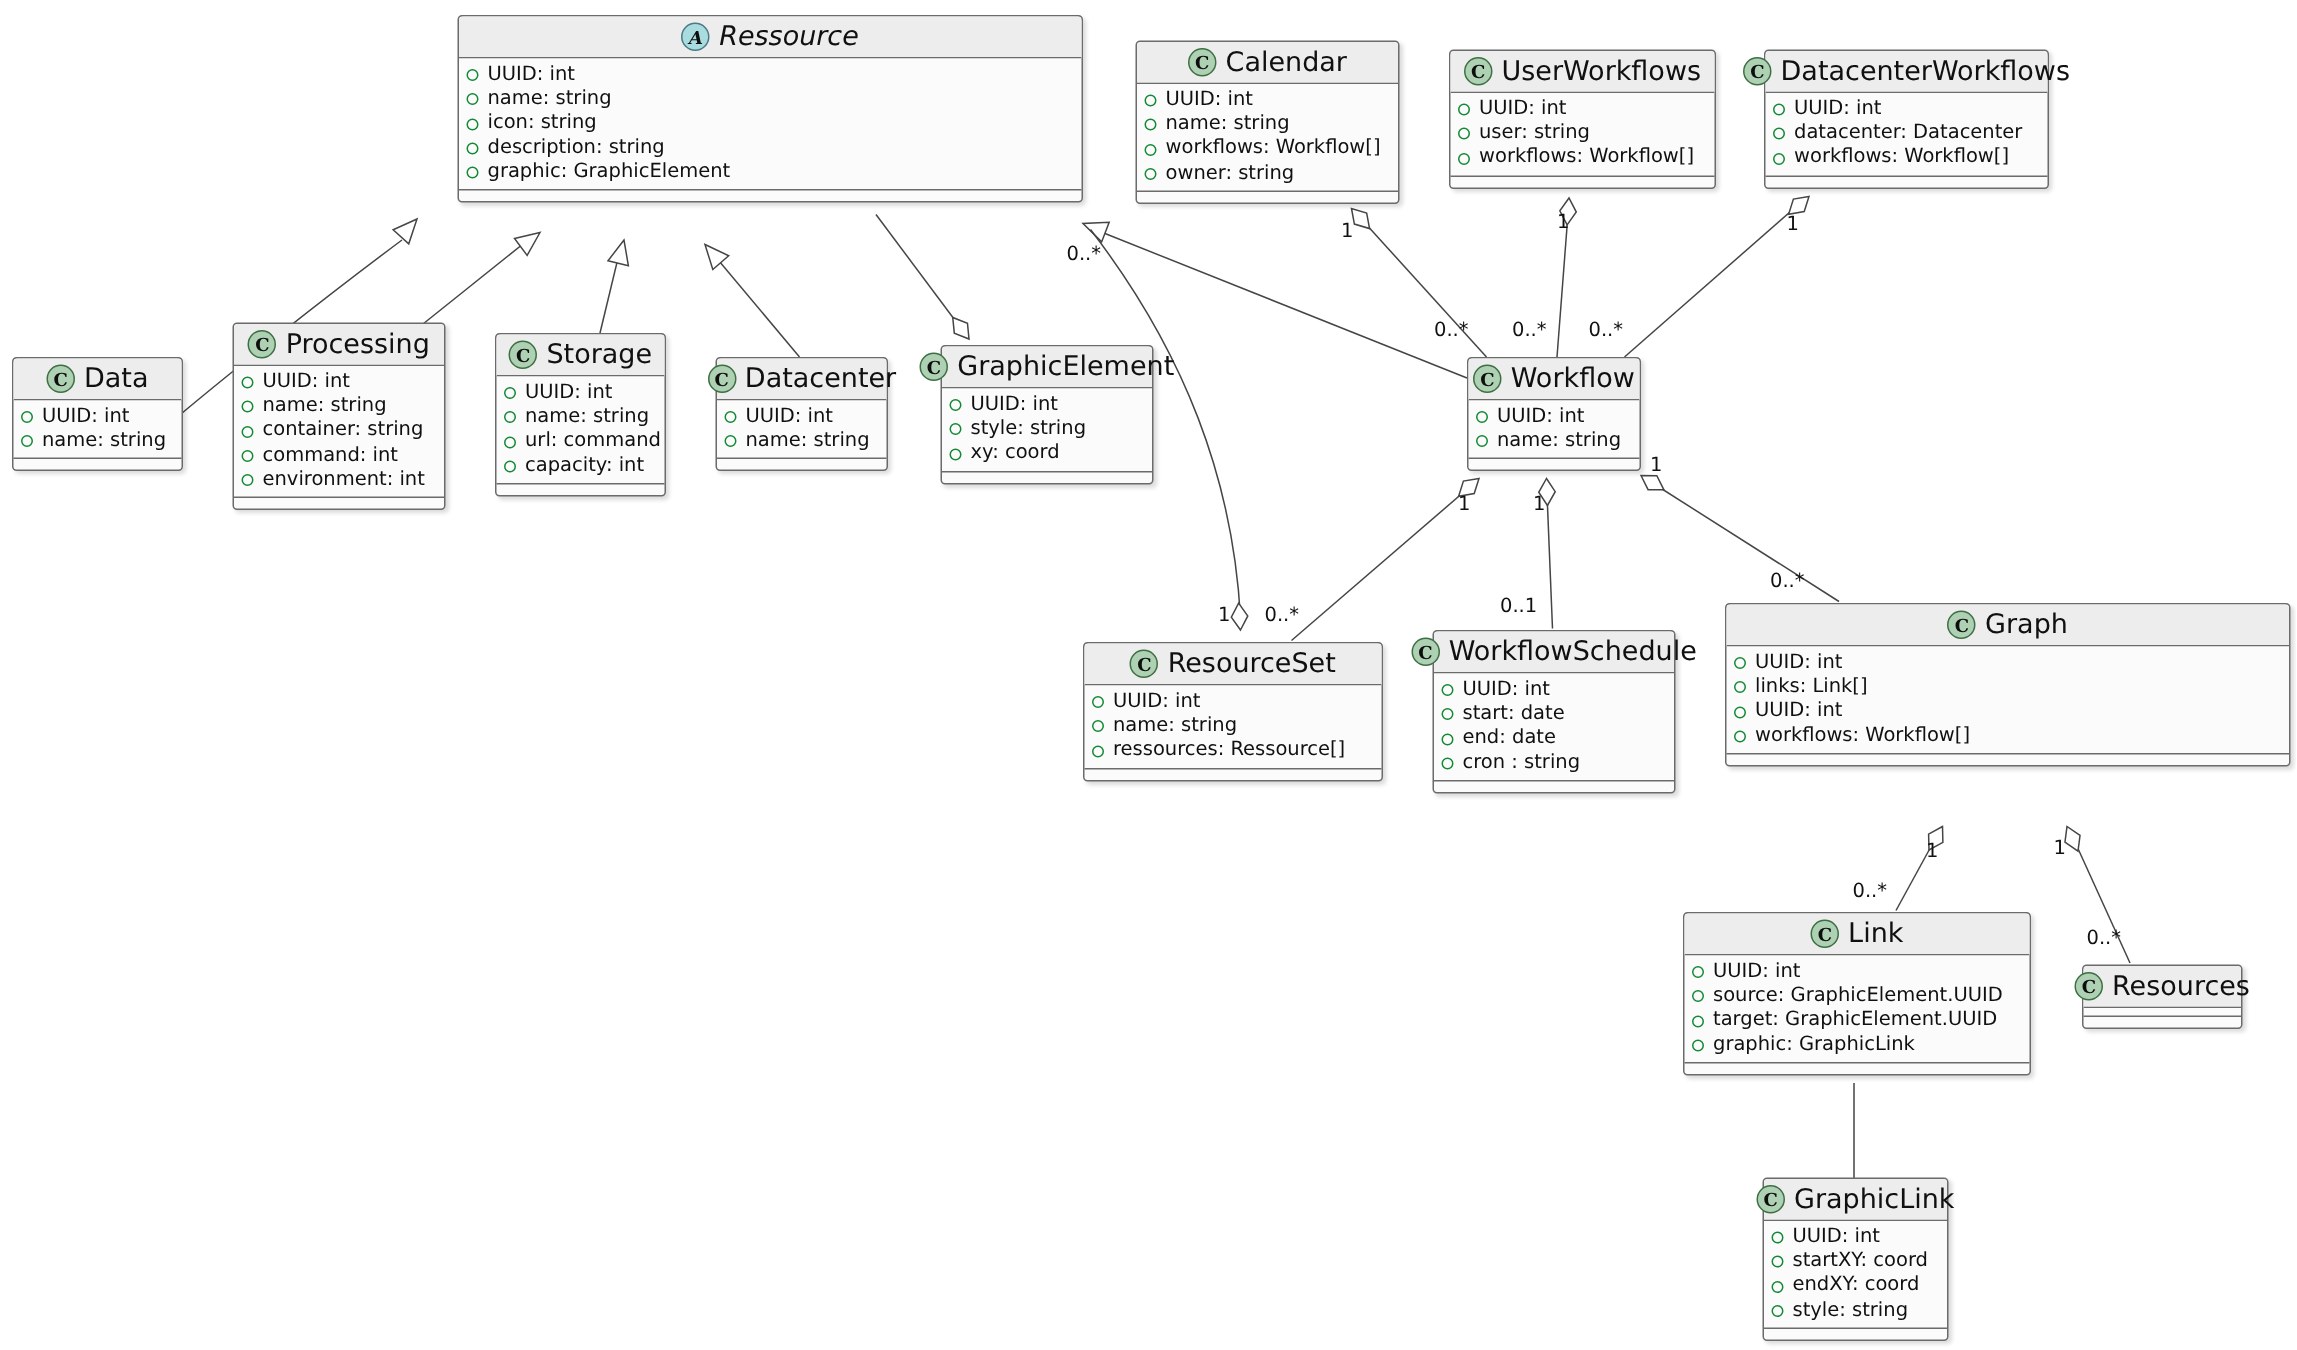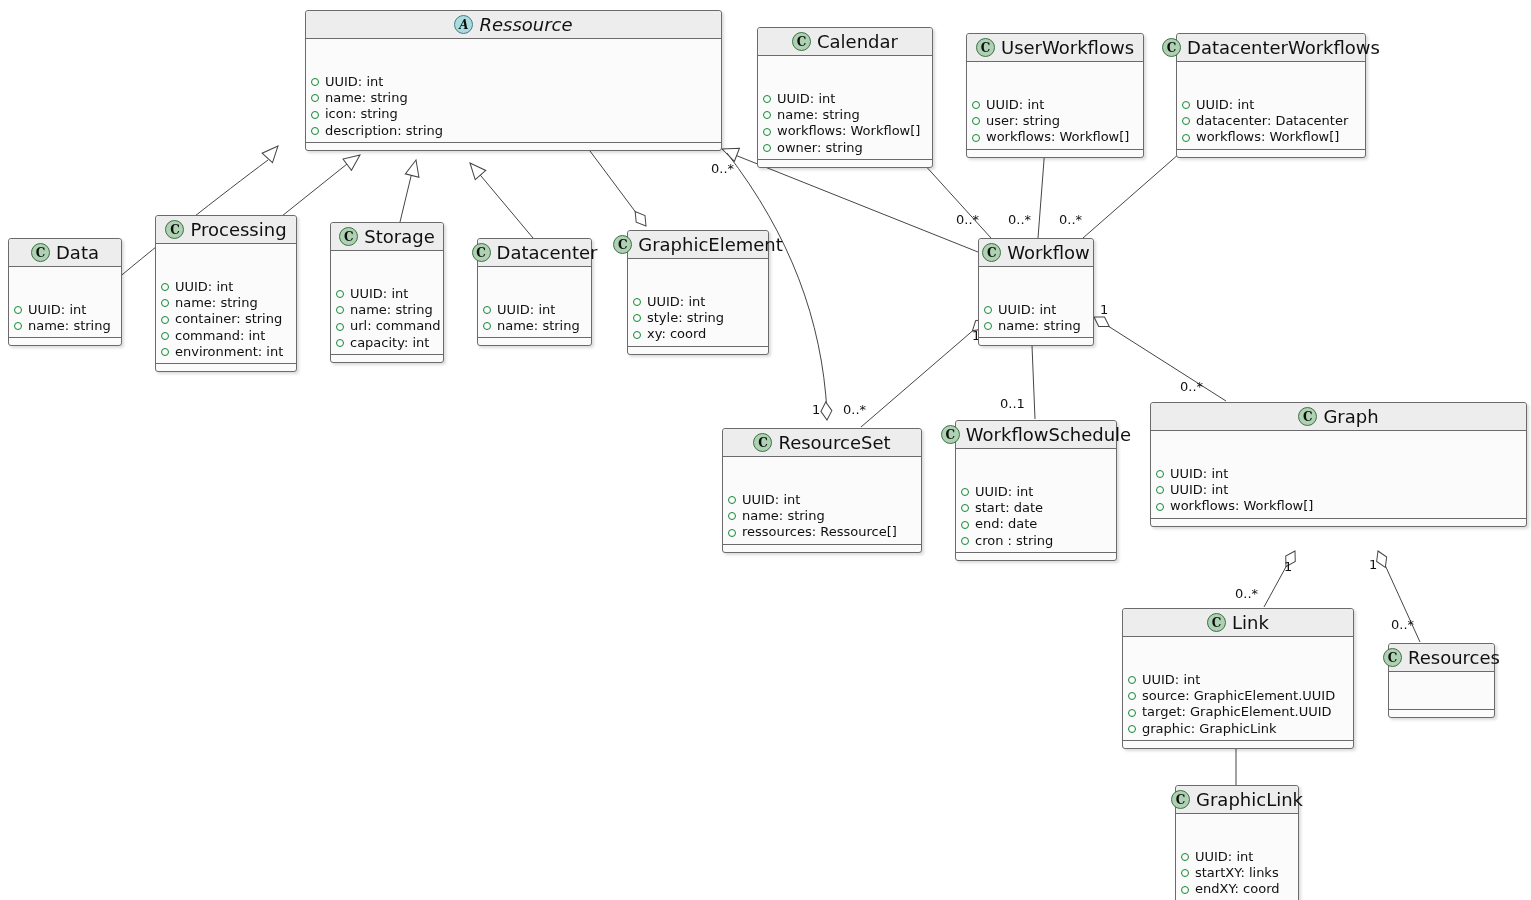--- a/index.html
+++ b/index.html
@@ -33,21 +33,21 @@
     font-weight:bold;font-size:12px;line-height:1;color:#0e0e0e;
     background:var(--c-class_circle_fill,#ADD1B2);
     border:1px solid var(--c-class_circle_border,#3E6F44);
     box-sizing:border-box;
   }
   .uml-class.abstract .uml-circle{
     background:var(--c-abstract_circle_fill,#A9DCDF);
     border-color:var(--c-abstract_circle_border,#4B7A85);
     font-style:italic;
   }
-  .uml-attrs{padding:3px 7px 3px 5px;border-bottom:1px solid var(--c-border,#6b6b6b);margin-top:32px;}
+  .uml-attrs{padding:3px 7px 3px 5px;border-bottom:1px solid var(--c-border,#6b6b6b);}
   .uml-attrs.empty{padding:0;height:5px;}
   .uml-attr{display:flex;align-items:center;gap:6px;line-height:16.2px;white-space:nowrap;}
   .uml-dot{
     width:6px;height:6px;border-radius:50%;flex-shrink:0;
     border:1px solid var(--c-field_dot_border,#128934);
     background:transparent;box-sizing:content-box;
   }
   .uml-methods{height:7px;border-radius:0 0 3px 3px;}
 </style>
 </head>
@@ -120,20 +120,24 @@
           <span>name: string</span>
         </div>
         <div class="uml-attr">
           <span class="uml-dot"></span>
           <span>icon: string</span>
         </div>
         <div class="uml-attr">
           <span class="uml-dot"></span>
           <span>description: string</span>
         </div>
+        <div class="uml-attr">
+          <span class="uml-dot"></span>
+          <span>graphic: GraphicElement</span>
+        </div>
       </div>
       <div class="uml-methods"></div>
     </div>
     <div class="uml-class" style="left: 757px; top: 27px; width: 174px;">
       <div class="uml-header">
         <span class="uml-circle">C</span>
         <span class="uml-title">Calendar</span>
       </div>
       <div class="uml-attrs">
         <div class="uml-attr">
@@ -374,20 +378,24 @@
         <span class="uml-circle">C</span>
         <span class="uml-title">Graph</span>
       </div>
       <div class="uml-attrs">
         <div class="uml-attr">
           <span class="uml-dot"></span>
           <span>UUID: int</span>
         </div>
         <div class="uml-attr">
           <span class="uml-dot"></span>
+          <span>links: Link[]</span>
+        </div>
+        <div class="uml-attr">
+          <span class="uml-dot"></span>
           <span>UUID: int</span>
         </div>
         <div class="uml-attr">
           <span class="uml-dot"></span>
           <span>workflows: Workflow[]</span>
         </div>
       </div>
       <div class="uml-methods"></div>
     </div>
     <div class="uml-class" style="left: 1122px; top: 608px; width: 230px;">
@@ -428,21 +436,21 @@
         <span class="uml-circle">C</span>
         <span class="uml-title">GraphicLink</span>
       </div>
       <div class="uml-attrs">
         <div class="uml-attr">
           <span class="uml-dot"></span>
           <span>UUID: int</span>
         </div>
         <div class="uml-attr">
           <span class="uml-dot"></span>
-          <span>startXY: links</span>
+          <span>startXY: coord</span>
         </div>
         <div class="uml-attr">
           <span class="uml-dot"></span>
           <span>endXY: coord</span>
         </div>
         <div class="uml-attr">
           <span class="uml-dot"></span>
           <span>style: string</span>
         </div>
       </div>

